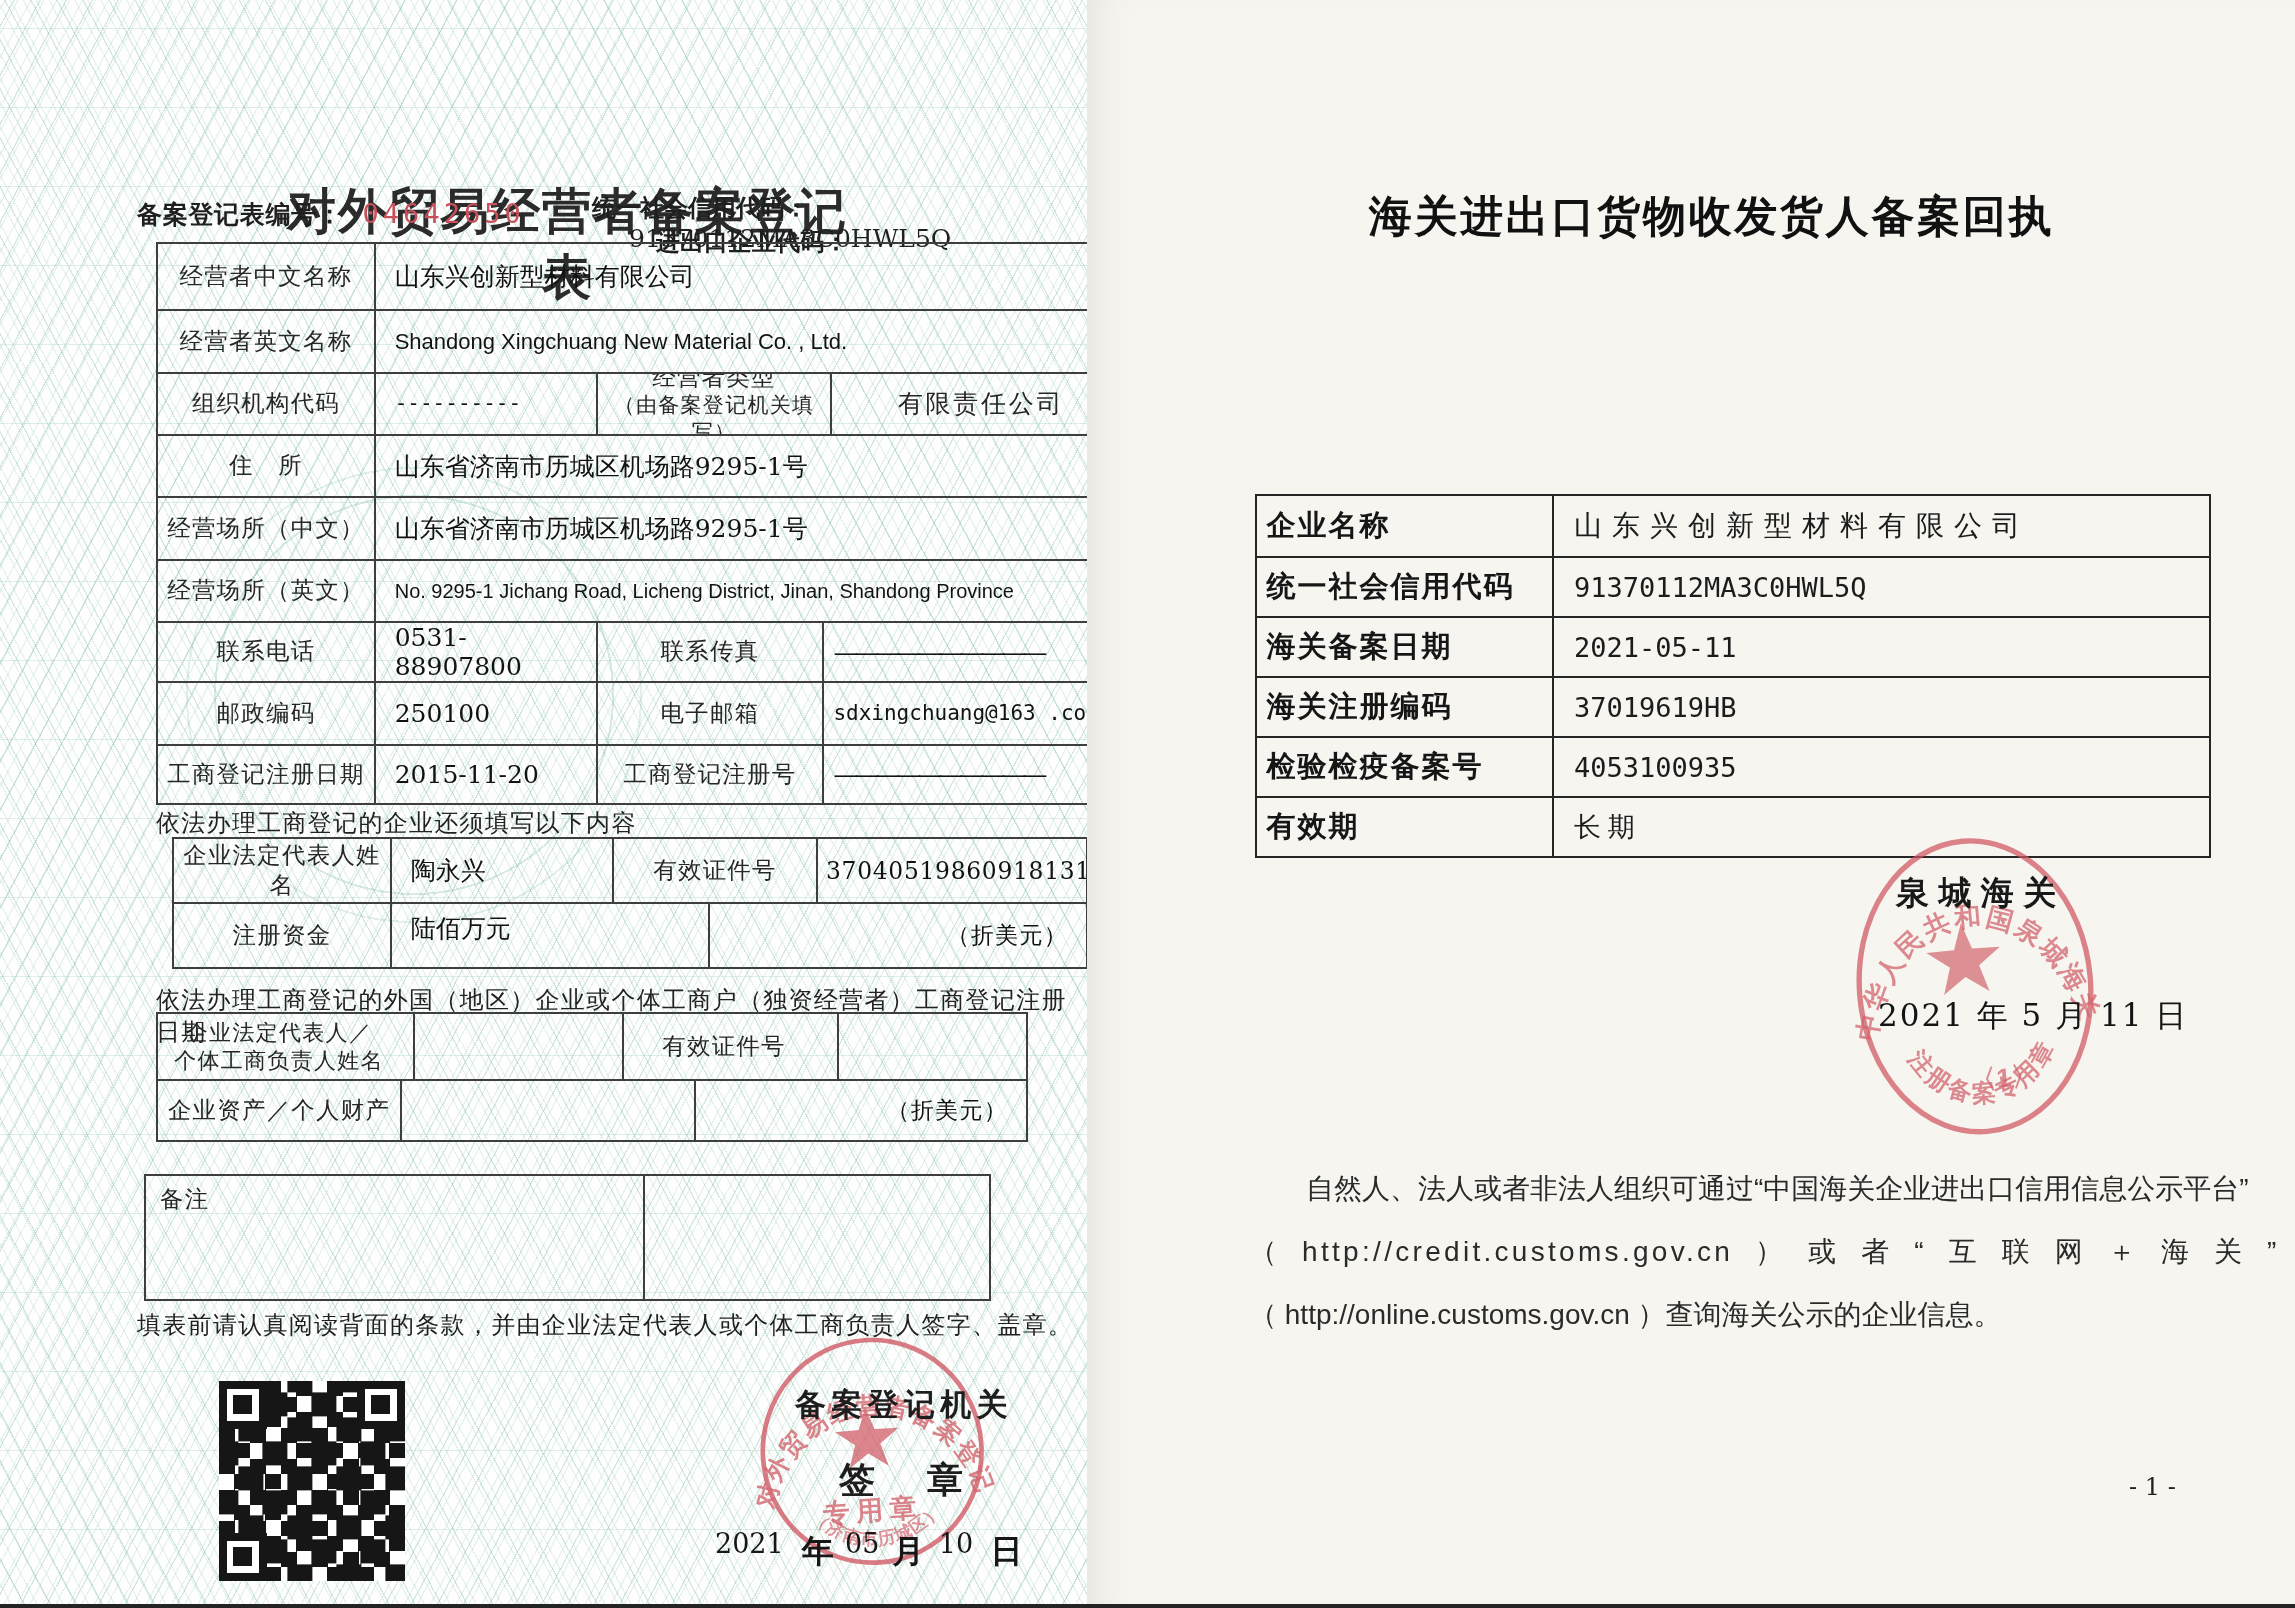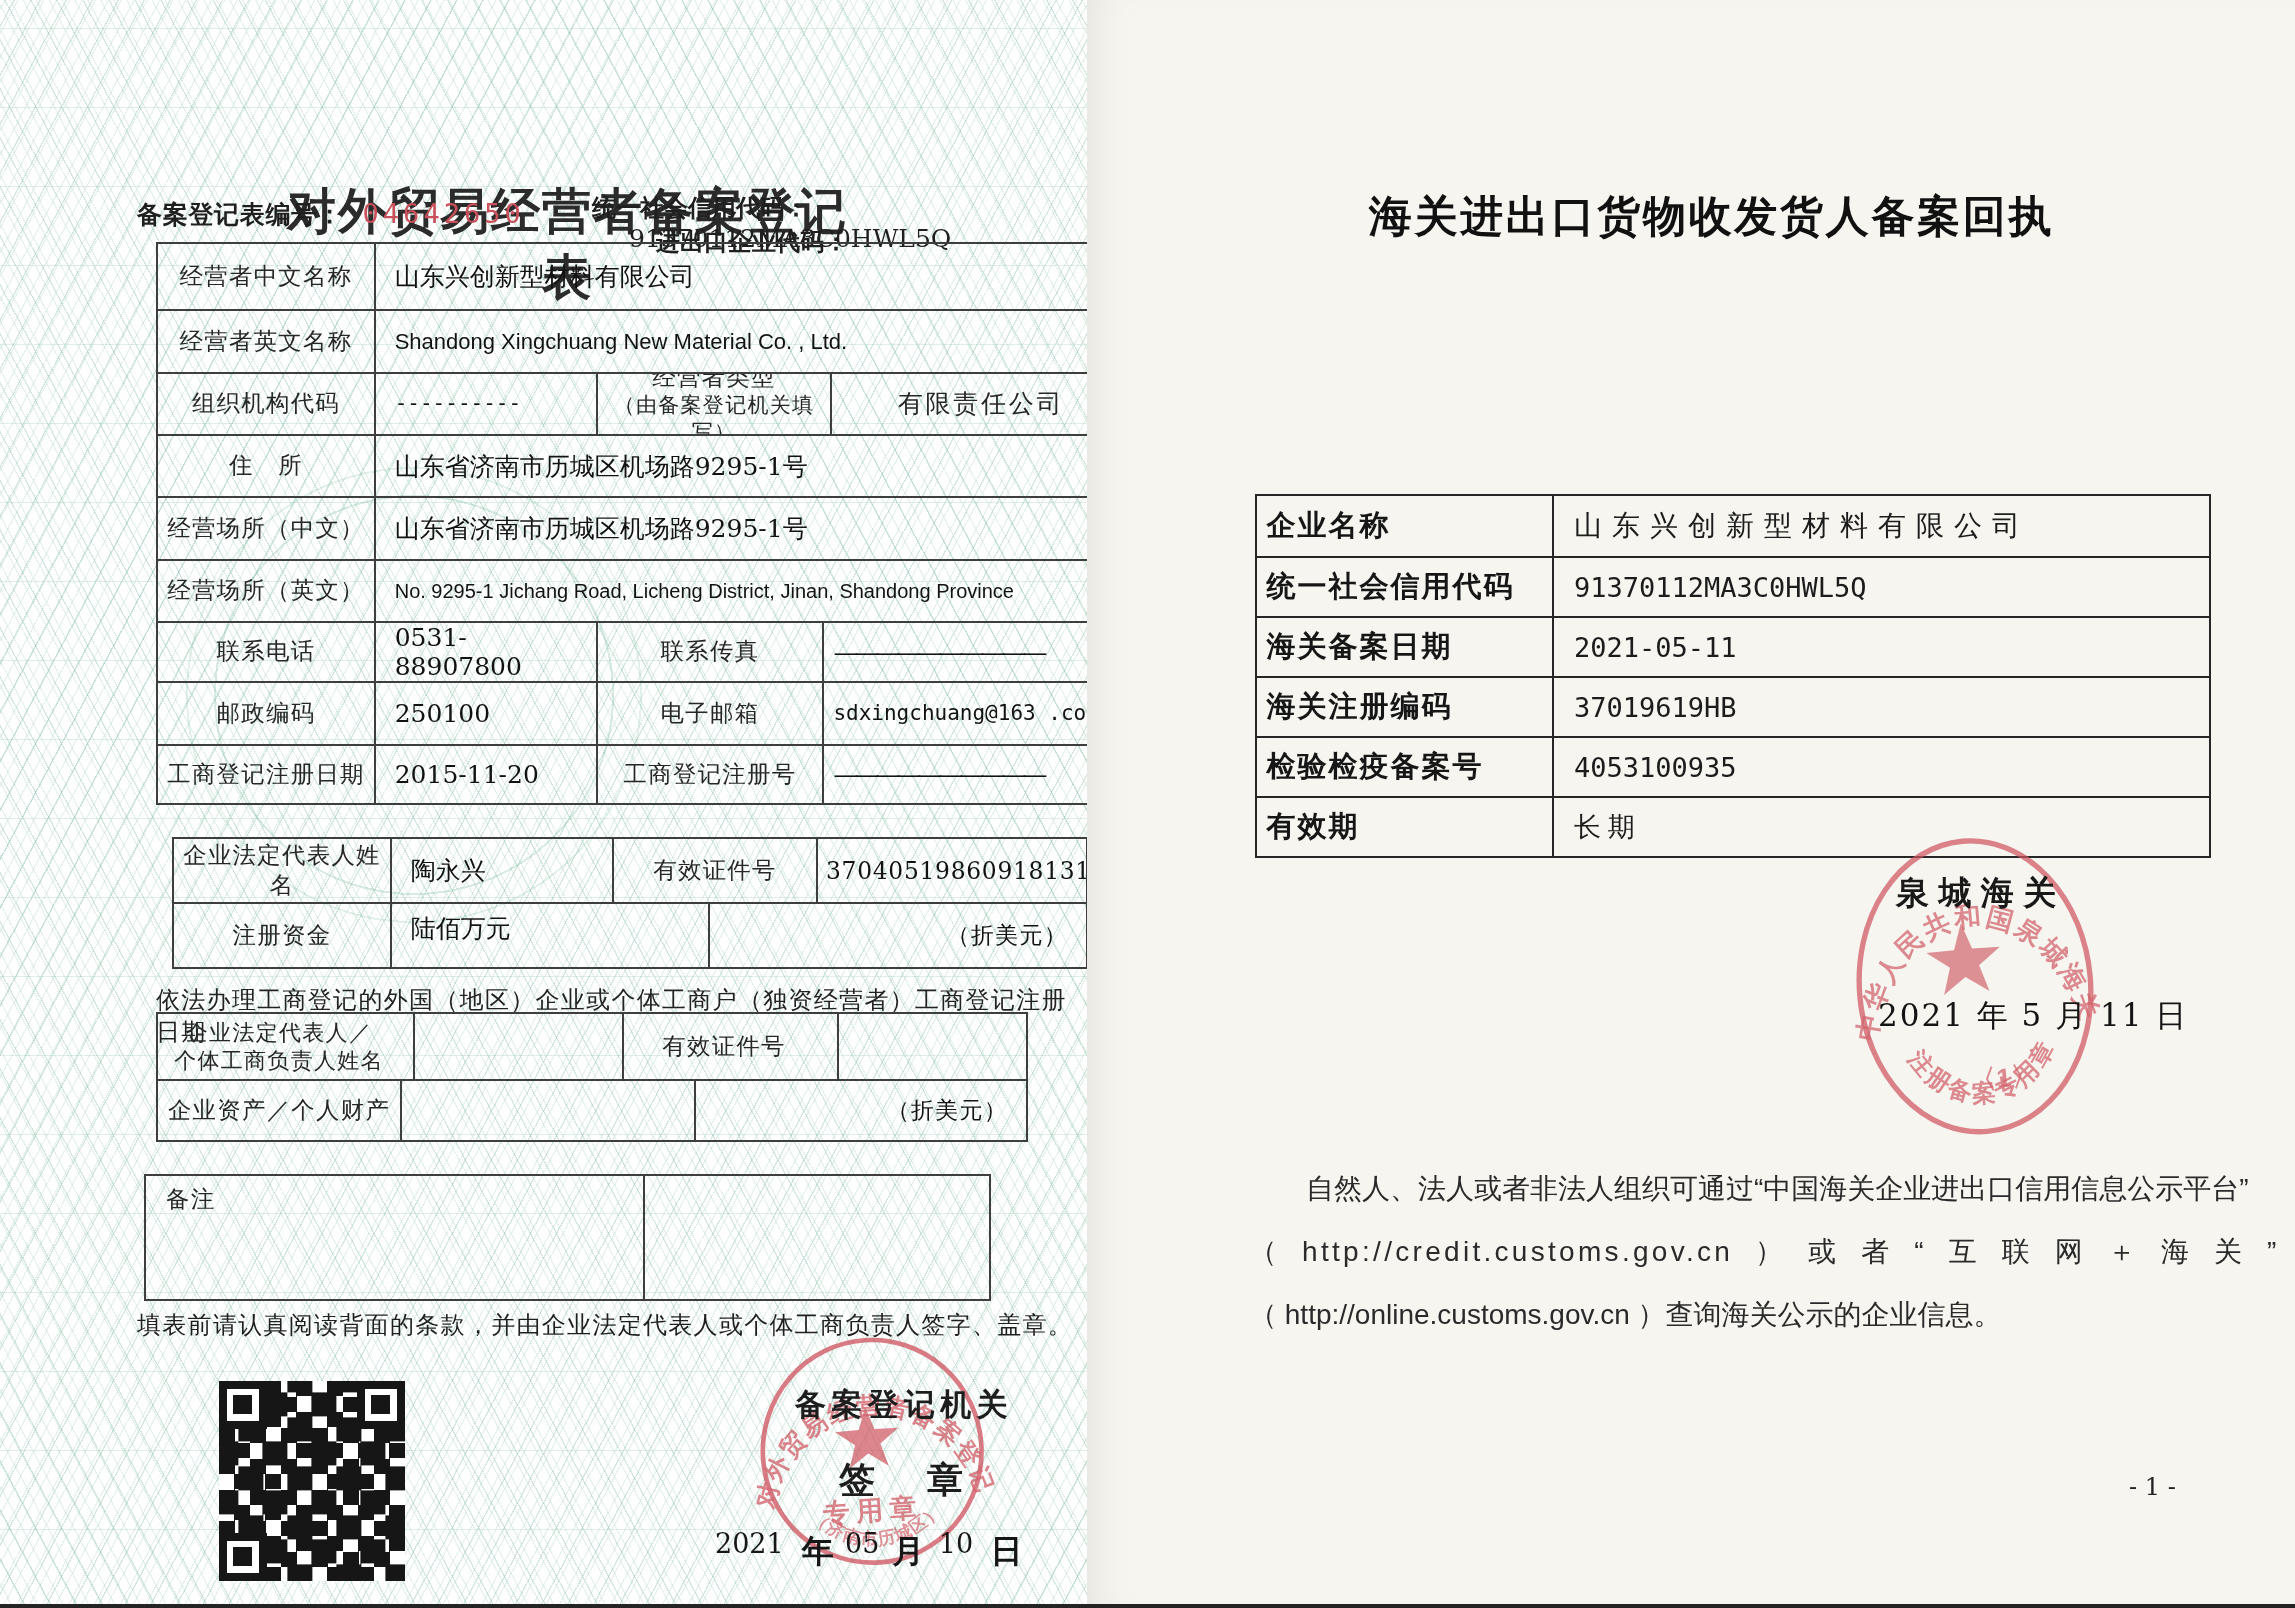--- a/index.html
+++ b/index.html
@@ -53,21 +53,21 @@
   .t1{left:156px;top:242px;width:976px;grid-template-rows:65px 63px 62px 62px 63px 62px 60px 63px 59px;}
   .sec{left:156px;font-size:24px;font-weight:500;letter-spacing:1.3px;color:#222;}
   .t2{left:172px;top:837px;width:916px;grid-template-rows:63px 65px;}
   .t2 .ra{grid-template-columns:216px 222px 204px 1fr;}
   .t2 .rb{grid-template-columns:216px 318px 1fr;}
   .t3{left:156px;top:1012px;width:872px;grid-template-rows:65px 61px;}
   .t3 .ra{grid-template-columns:242px 196px 202px 1fr;gap:13px;}
   .t3 .rb{grid-template-columns:242px 294px 1fr;}
   .remark{left:144px;top:1174px;width:847px;height:127px;border:2px solid #3e3e3e;box-sizing:border-box;}
   .remark .div{position:absolute;left:497px;top:0;bottom:0;border-left:2px solid #3e3e3e;}
-  .remark .lab{position:absolute;left:20px;top:9.4px;}
+  .remark .lab{position:absolute;left:14px;top:9.4px;}
   .l-notice{left:137px;top:1309px;font-size:24px;font-weight:500;letter-spacing:1.3px;}
 
   
   .qr{left:219px;top:1381px;width:186px;height:200px;background:
       repeating-conic-gradient(#161616 0 25%, transparent 0 50%) 0 0/31px 31px,
       repeating-conic-gradient(#161616 0 25%, transparent 0 50%) 19.4px 11.4px/49px 49px,#fff;}
   .finder{position:absolute;width:48px;height:48px;border:8.7px solid #161616;background:#fff;box-sizing:border-box;}
   .finder::after{content:"";position:absolute;left:6px;top:6px;width:18.7px;height:18.7px;background:#161616;}
   .f-tl{left:0;top:0;} .f-tr{right:0;top:0;} .f-bl{left:0;bottom:0;}
 
@@ -163,20 +163,21 @@
         <div class="cell val mono" style="padding-left:9.4px;">sdxingchuang@163 .com</div>
       </div>
       <div class="tr c4">
         <div class="cell lab">工商登记注册日期</div>
         <div class="cell val">2015-11-20</div>
         <div class="cell lab">工商登记注册号</div>
         <div class="cell val" style="padding-left:9.4px;letter-spacing:-4px;">——————————</div>
       </div>
     </div>
 
+    <div class="abs sec" style="top:807px;">依法办理工商登记的企业还须填写以下内容</div>
 
     <div class="t t2">
       <div class="tr ra">
         <div class="cell lab">企业法定代表人姓名</div>
         <div class="cell val">陶永兴</div>
         <div class="cell lab">有效证件号</div>
         <div class="cell val" style="padding-left:8px;font-size:23.4px;letter-spacing:0.7px;">37040519860918131X</div>
       </div>
       <div class="tr rb">
         <div class="cell lab">注册资金</div>

